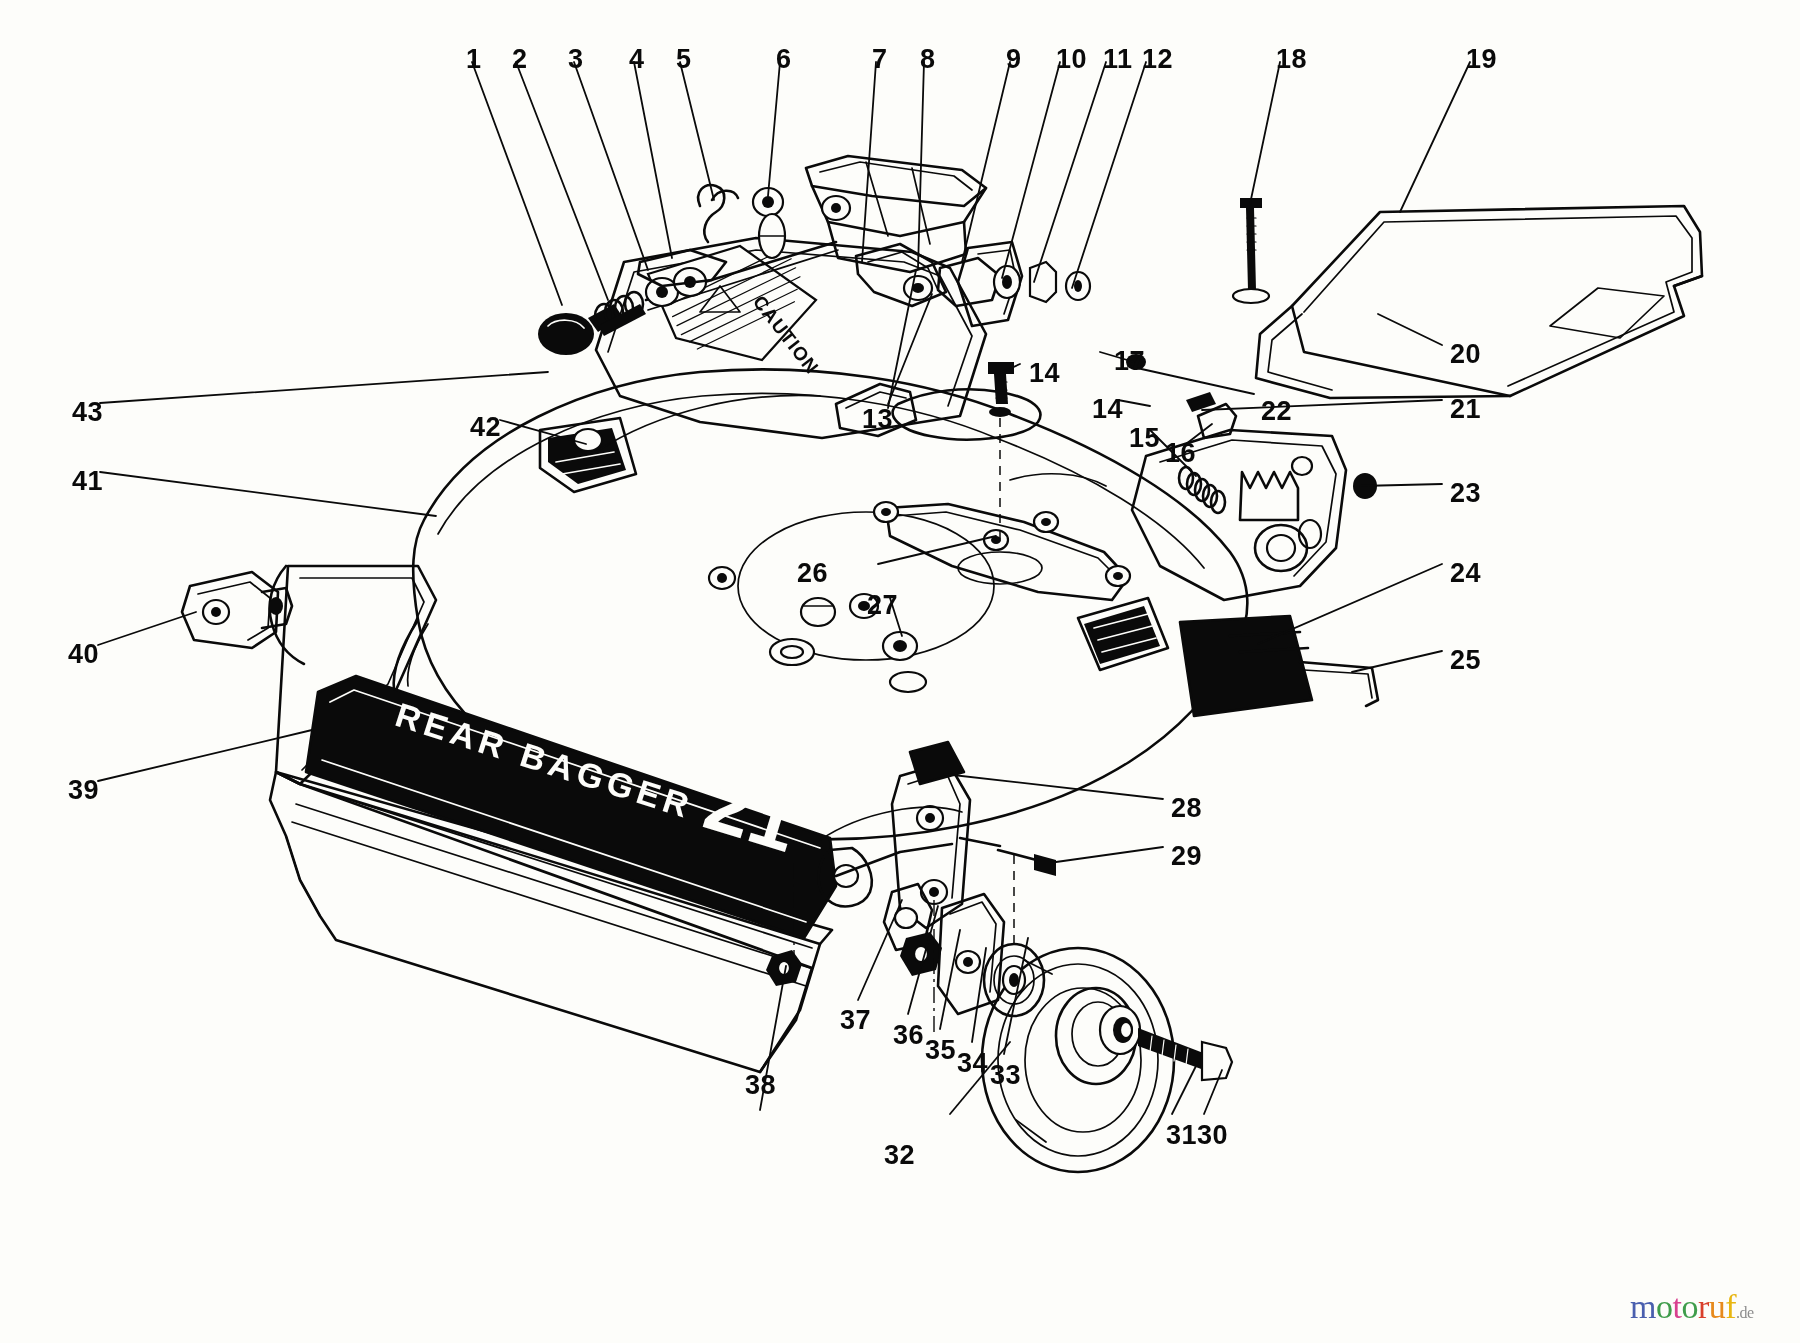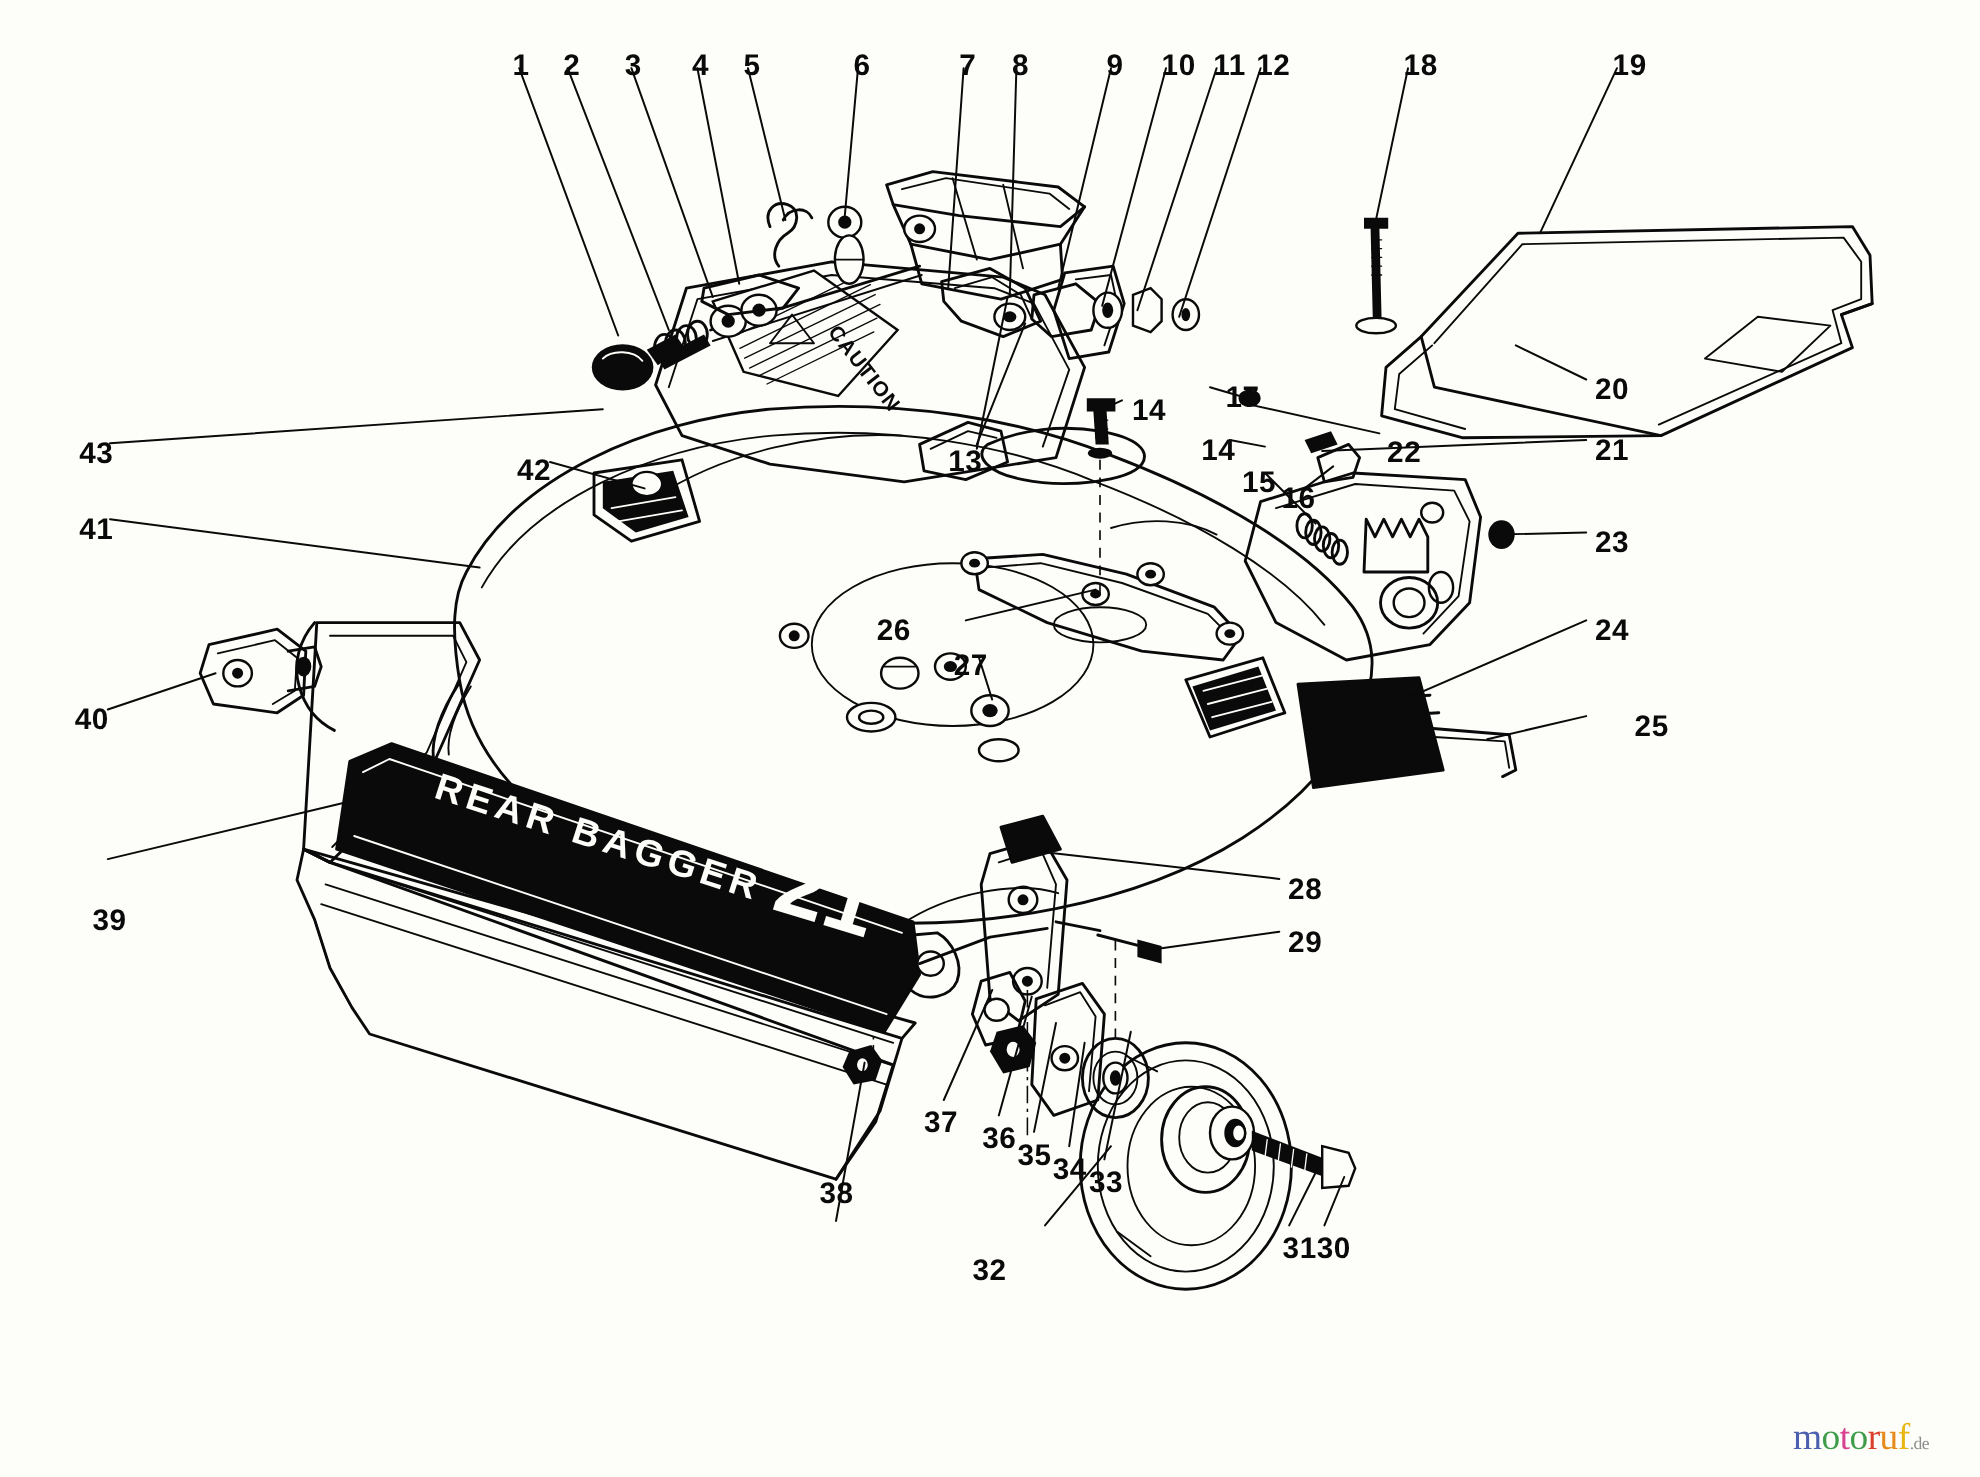--- a/index.html
+++ b/index.html
@@ -391,26 +391,26 @@
       <div class="cal" style="left: 1029px; top: 360px;">14</div>
       <div class="cal" style="left: 1114px; top: 348px;">17</div>
       <div class="cal" style="left: 1092px; top: 396px;">14</div>
       <div class="cal" style="left: 1129px; top: 425px;">15</div>
       <div class="cal" style="left: 1165px; top: 440px;">16</div>
       <div class="cal" style="left: 1450px; top: 341px;">20</div>
       <div class="cal" style="left: 1450px; top: 396px;">21</div>
       <div class="cal" style="left: 1261px; top: 398px;">22</div>
       <div class="cal" style="left: 1450px; top: 480px;">23</div>
       <div class="cal" style="left: 1450px; top: 560px;">24</div>
-      <div class="cal" style="left: 1450px; top: 647px; margin-left: 36px;">25</div>
+      <div class="cal" style="left: 1450px; top: 647px;">25</div>
       <div class="cal" style="left: 72px; top: 399px;">43</div>
       <div class="cal" style="left: 470px; top: 414px;">42</div>
       <div class="cal" style="left: 72px; top: 468px;">41</div>
       <div class="cal" style="left: 68px; top: 641px;">40</div>
-      <div class="cal" style="left: 84px; top: 777px; margin-top: 46px;">39</div>
+      <div class="cal" style="left: 68px; top: 777px;">39</div>
       <div class="cal" style="left: 797px; top: 560px;">26</div>
       <div class="cal" style="left: 867px; top: 592px;">27</div>
       <div class="cal" style="left: 1171px; top: 795px;">28</div>
       <div class="cal" style="left: 1171px; top: 843px;">29</div>
       <div class="cal" style="left: 840px; top: 1007px;">37</div>
       <div class="cal" style="left: 893px; top: 1022px;">36</div>
       <div class="cal" style="left: 925px; top: 1037px;">35</div>
       <div class="cal" style="left: 957px; top: 1050px;">34</div>
       <div class="cal" style="left: 990px; top: 1062px;">33</div>
       <div class="cal" style="left: 745px; top: 1072px;">38</div>

